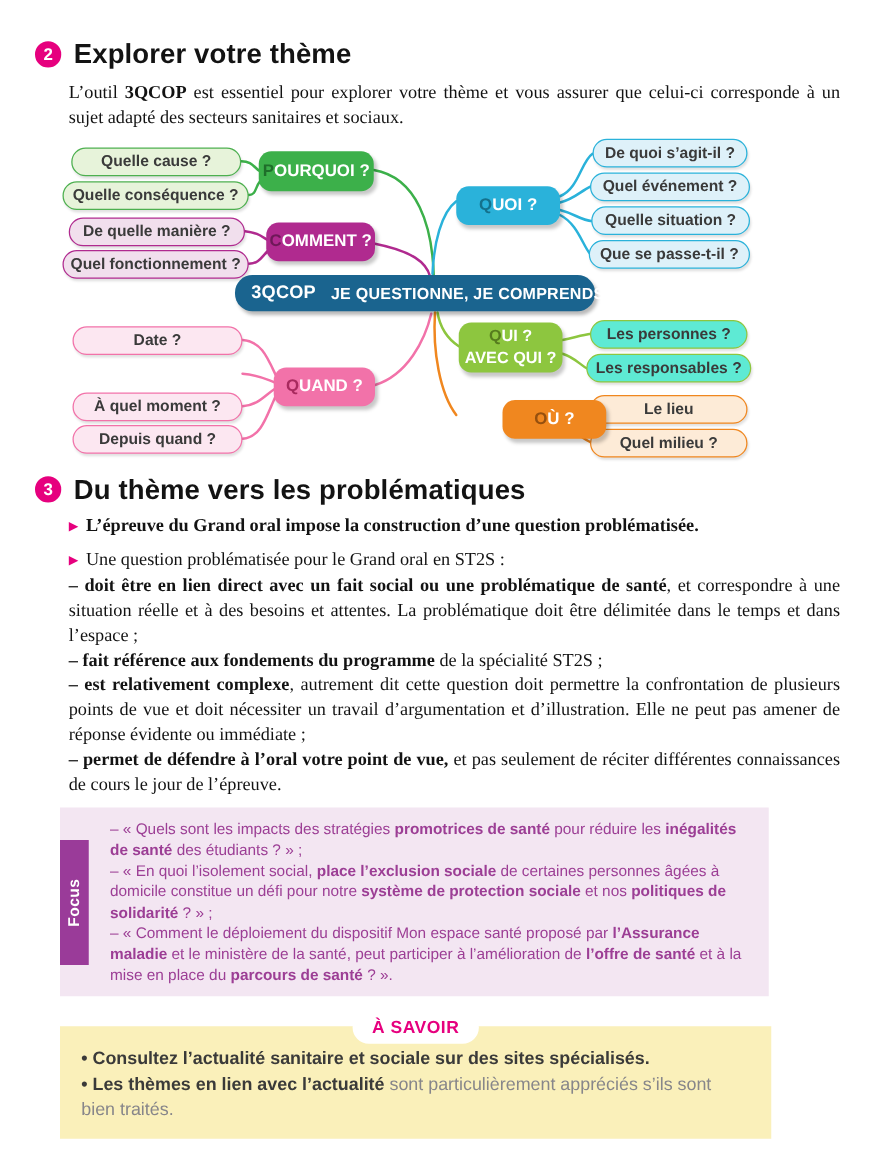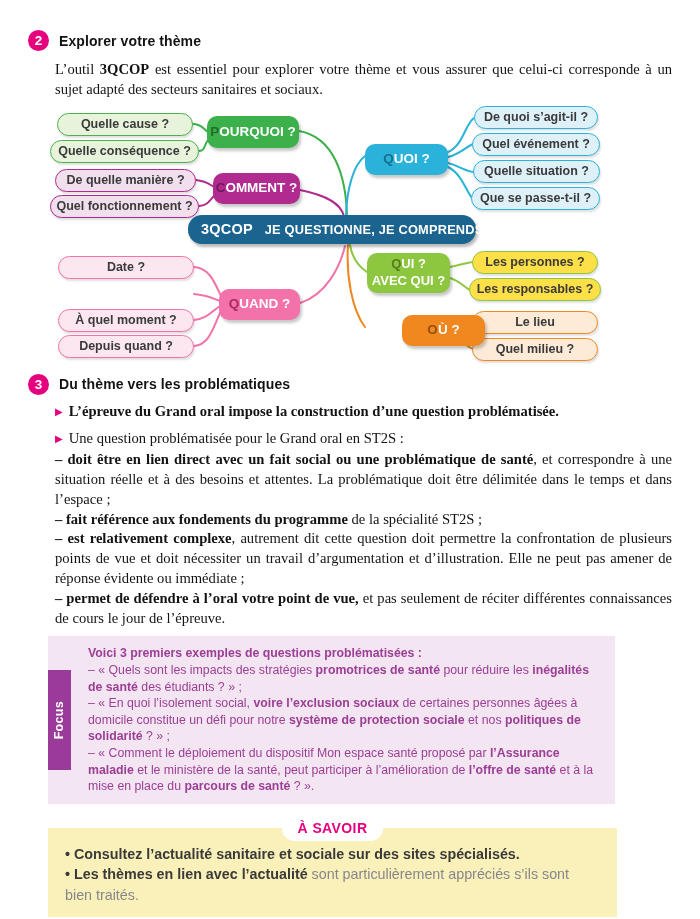--- a/index.html
+++ b/index.html
@@ -3,21 +3,21 @@
 <meta charset="utf-8">
 <style>
   html,body{margin:0;padding:0;background:#fff;}
   .page{position:relative;width:700px;height:919px;box-sizing:border-box;
         padding:30px 28px 0;background:#fff;overflow:hidden;
         font-family:"Liberation Sans",sans-serif;}
   
   .heading{display:flex;align-items:center;gap:10px;}
   .num-circle{width:21px;height:21px;border-radius:50%;background:#e6007e;color:#fff;
         font-weight:700;font-size:13.5px;display:flex;align-items:center;justify-content:center;flex:0 0 21px;}
-  .heading h2{margin:0;font-size:14px;font-weight:700;color:#131313;letter-spacing:.1px;}
+  .heading h2{margin:0;font-size:22px;font-weight:700;color:#131313;letter-spacing:.1px;}
   
   .body-text{font-family:"Liberation Serif",serif;font-size:14.6px;color:#131313;
         margin:0 0 0 27px;line-height:19.8px;}
   .intro{margin-top:9px;text-align:justify;}
   .bullet{margin-top:7px;}
   .tri{color:#e6007e;font-size:10px;margin-right:6px;position:relative;top:-1px;}
   .just{text-align:justify;}
   
   .diagram{position:relative;width:700px;height:262px;margin:4px 0 8px -28px;padding-left:47px;}
   .wires{position:absolute;left:0;top:0;}
@@ -25,21 +25,21 @@
   .wg{stroke:#3cb04a}.wm{stroke:#b02a8f}.wp{stroke:#f272a9}
   .wc{stroke:#2ab2da}.wl{stroke:#8dc63f}.wo{stroke:#f0871f}
   .leaf{position:absolute;height:23px;box-sizing:border-box;border-radius:12px;
         display:flex;align-items:center;justify-content:center;background:#fff;
         font-size:12.5px;font-weight:700;color:#3a3a3a;white-space:nowrap;
         box-shadow:1px 2px 2px rgba(0,0,0,.12);}
   .leaf.g{background:#e7f3da;border:1.5px solid #4db04f;}
   .leaf.m{background:#f1dfed;border:1.5px solid #b02a8f;}
   .leaf.p{background:#fce7f1;border:1.5px solid #f272a9;}
   .leaf.c{background:#def1f9;border:1.5px solid #2ab2da;}
-  .leaf.l{background:#fde047;border:1.5px solid #8dc63f;}
+  .leaf.l{background:#5eead4;border:1.5px solid #8dc63f;}
   .leaf.o{background:#fdebd7;border:1.5px solid #f0871f;}
   .node{position:absolute;box-sizing:border-box;border-radius:10px;color:#fff;
         font-weight:700;font-size:13.5px;display:flex;flex-direction:column;
         align-items:center;justify-content:center;line-height:1.3;white-space:nowrap;
         box-shadow:2px 3px 3px rgba(0,0,0,.22);}
   .node.g{background:#3cb04a}.node.m{background:#b02a8f}.node.p{background:#f272a9}
   .node.c{background:#2ab2da}.node.l{background:#8dc63f}.node.o{background:#f0871f}
   .node.g .al{color:#1f6e2a}.node.m .al{color:#6e1858}.node.p .al{color:#a82a5e}
   .node.c .al{color:#14718c}.node.l .al{color:#567c1e}.node.o .al{color:#96500e}
   .center-node{position:absolute;left:188px;top:111px;width:288px;height:29px;
@@ -165,23 +165,22 @@
 
   <p class="body-text just"><b>– doit être en lien direct avec un fait social ou une problématique de santé</b><span>, et correspondre à une situation réelle et à des besoins et attentes. La problématique doit être délimitée dans le temps et dans l’espace ;</span></p>
   <p class="body-text just"><b>– fait référence aux fondements du programme</b><span> de la spécialité ST2S ;</span></p>
   <p class="body-text just"><b>– est relativement complexe</b><span>, autrement dit cette question doit permettre la confrontation de plusieurs points de vue et doit nécessiter un travail d’argumentation et d’illustration. Elle ne peut pas amener de réponse évidente ou immédiate ;</span></p>
   <p class="body-text just"><b>– permet de défendre à l’oral votre point de vue,</b><span> et pas seulement de réciter différentes connaissances de cours le jour de l’épreuve.</span></p>
 
   <div class="focus-box">
     <div class="focus-bar">
         <span>Focus</span>
       </div>
-    <p><b>Voici 3 premiers exemples de questions problématisées :</b></p>
     <p><span>– « Quels sont les impacts des stratégies </span><b>promotrices de santé</b><span> pour réduire les </span><b>inégalités de santé</b><span> des étudiants ? » ;</span></p>
-    <p><span>– « En quoi l’isolement social, </span><b>voire l’exclusion sociaux</b><span> de certaines personnes âgées à domicile constitue un défi pour notre </span><b>système de protection sociale</b><span> et nos </span><b>politiques de solidarité</b><span> ? » ;</span></p>
+    <p><span>– « En quoi l’isolement social, </span><b>place l’exclusion sociale</b><span> de certaines personnes âgées à domicile constitue un défi pour notre </span><b>système de protection sociale</b><span> et nos </span><b>politiques de solidarité</b><span> ? » ;</span></p>
     <p><span>– « Comment le déploiement du dispositif Mon espace santé proposé par </span><b>l’Assurance maladie</b><span> et le ministère de la santé, peut participer à l’amélioration de </span><b>l’offre de santé</b><span> et à la mise en place du </span><b>parcours de santé</b><span> ? ».</span></p>
   </div>
 
   <div class="savoir-box">
     <div class="savoir-pill">À SAVOIR</div>
     <p>• Consultez l’actualité sanitaire et sociale sur des sites spécialisés.</p>
     <p><b>• Les thèmes en lien avec l’actualité</b><span class="gray"> sont particulièrement appréciés s’ils sont bien traités.</span></p>
   </div>
 
 </div>

